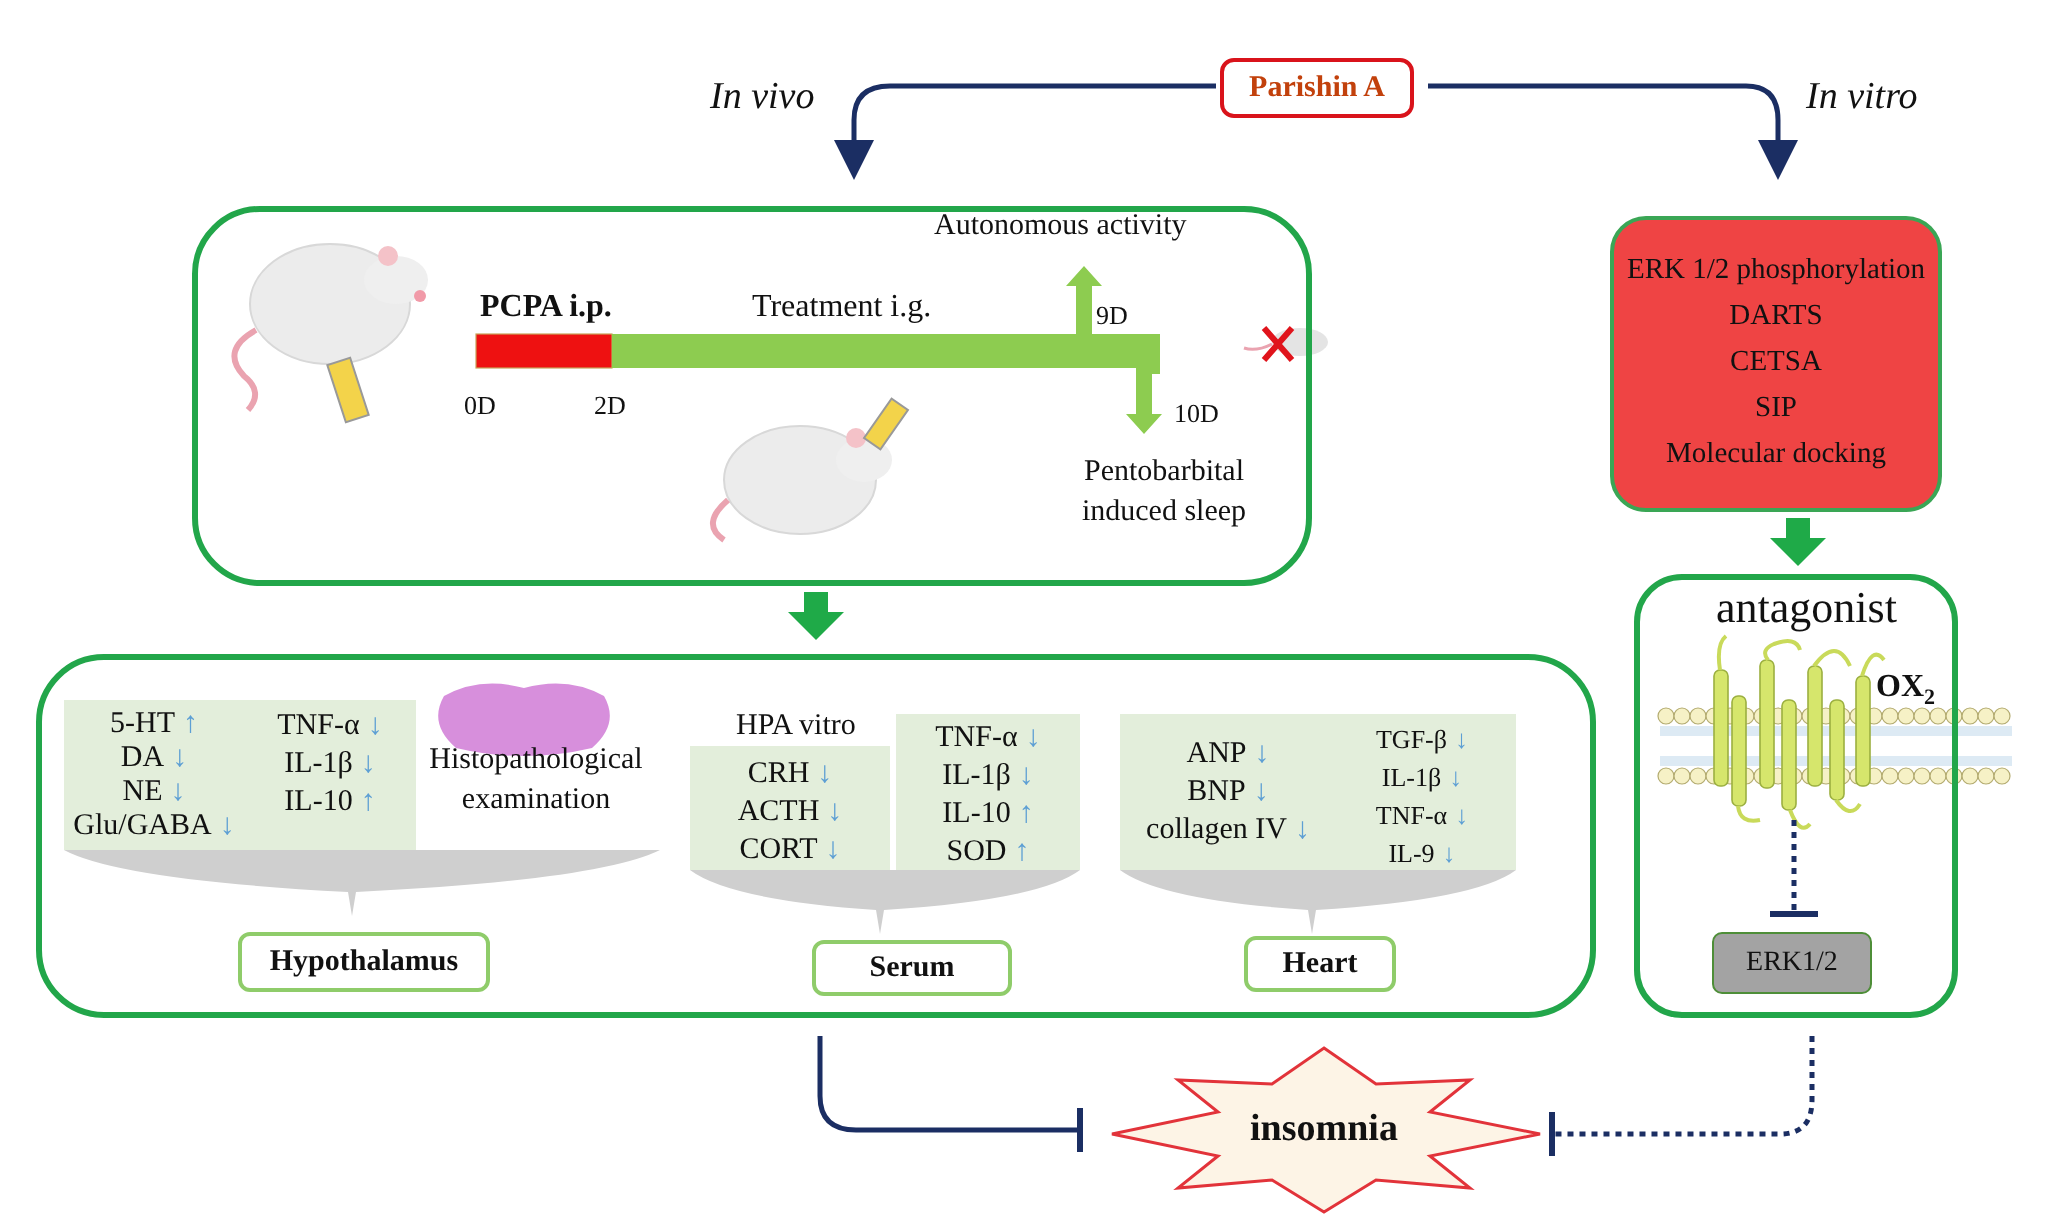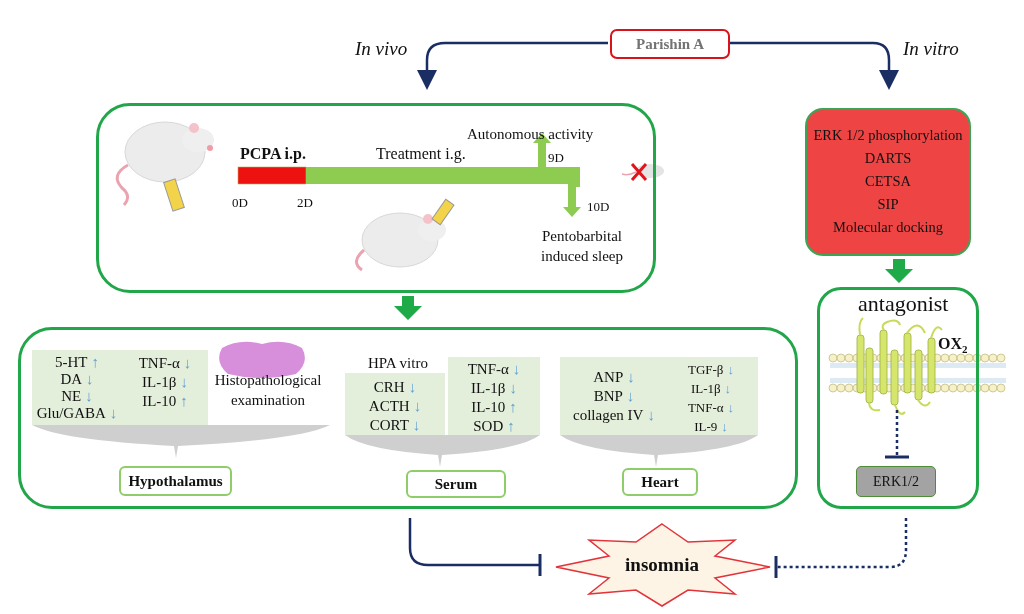--- a/index.html
+++ b/index.html
@@ -3,22 +3,22 @@
 <meta charset="utf-8">
 <style>
   html, body { margin:0; padding:0; background:#ffffff; }
   body { width:1024px; height:614px; position:relative; overflow:hidden;
          font-family:"Liberation Serif", serif; color:#111; }
   .abs { position:absolute; }
   svg.base { position:absolute; left:0; top:0; }
   .it { font-style:italic; font-size:19px; }
   .lbl { font-size:15px; }
   .box-green { position:absolute; border:3px solid #22a64a; border-radius:34px; background:transparent; box-sizing:border-box; }
-  .pa { position:absolute; left:610px; top:29px; width:120px; height:30px; border:2px solid #d9131b;
-        border-radius:7px; box-sizing:border-box; color:#737373; font-weight:bold; font-size:15px;
+  .pa { position:absolute; left:610px; top:29px; width:97px; height:30px; border:2px solid #d9131b;
+        border-radius:7px; box-sizing:border-box; color:#c2410c; font-weight:bold; font-size:15px;
         display:flex; align-items:center; justify-content:center; background:#fff; }
   .vitro { position:absolute; left:805px; top:108px; width:166px; height:148px; border:2px solid #3aa655;
            border-radius:18px; background:#ef4444; box-sizing:border-box; text-align:center;
            font-size:14.5px; line-height:23px; padding-top:14px; }
   .panel { position:absolute; background:#e3eedb; font-size:15px; line-height:18px; }
   .row { display:flex; justify-content:center; gap:4px; white-space:nowrap; }
   .up { color:#5d9fd4; }
   .tag { position:absolute; border:2px solid #8fcc6a; border-radius:6px; background:#fff; box-sizing:border-box;
          font-weight:bold; font-size:15px; display:flex; align-items:center; justify-content:center; }
   .erk { position:absolute; left:856px; top:466px; width:80px; height:31px; background:#a3a3a3; border:1px solid #4e8e38;
@@ -155,21 +155,21 @@
   <polygon points="662,524 688,542 735,540 715,556 770,567 715,578 735,594 688,590 662,606 636,590 589,594 609,578 556,567 609,556 589,540 636,542" fill="#fdf4e6" stroke="#e2333a" stroke-width="1.5"></polygon>
 </svg>
 
 <div class="pa">Parishin A</div>
 <div class="abs it" style="left:355px;top:38px;">In vivo</div>
 <div class="abs it" style="left:903px;top:38px;">In vitro</div>
 
 <div class="box-green" style="left:96px;top:103px;width:560px;height:190px;"></div>
 <div class="abs lbl" style="left:240px;top:145px;font-size:16px;font-weight:bold;">PCPA i.p.</div>
 <div class="abs lbl" style="left:376px;top:145px;font-size:16px;">Treatment i.g.</div>
-<div class="abs lbl" style="left:467px;top:126px;">Autonomous activity</div>
+<div class="abs lbl" style="left:467px;top:105px;">Autonomous activity</div>
 <div class="abs" style="left:232px;top:195px;font-size:13px;">0D</div>
 <div class="abs" style="left:297px;top:195px;font-size:13px;">2D</div>
 <div class="abs" style="left:548px;top:150px;font-size:13px;">9D</div>
 <div class="abs" style="left:587px;top:199px;font-size:13px;">10D</div>
 <div class="abs lbl" style="left:532px;top:226px;text-align:center;width:100px;line-height:20px;">
   <div>Pentobarbital</div>
   <div>induced sleep</div>
 </div>
 
 <div class="vitro">
@@ -218,21 +218,21 @@
       <div class="row">
         <span>IL-10</span>
         <span class="up">↑</span>
       </div>
     </div>
 </div>
 <div class="abs lbl" style="left:208px;top:370px;width:120px;text-align:center;line-height:20px;">
   <div>Histopathological</div>
   <div>examination</div>
 </div>
-<div class="tag" style="left:119px;top:466px;width:113px;height:30px;">Hypothalamus</div>
+<div class="tag" style="left:119px;top:466px;width:126px;height:30px;">Hypothalamus</div>
 
 <div class="panel" style="left:345px;top:357px;width:100px;height:78px;top:373px;height:62px;"></div>
 <div class="panel" style="left:448px;top:357px;width:92px;height:78px;"></div>
 <div class="abs lbl" style="left:368px;top:355px;">HPA vitro</div>
 <div class="abs" style="left:345px;top:378px;width:100px;font-size:15px;line-height:19px;" id="se1">
     <div class="row">
       <span>CRH</span>
       <span class="up">↓</span>
     </div>
     <div class="row">

